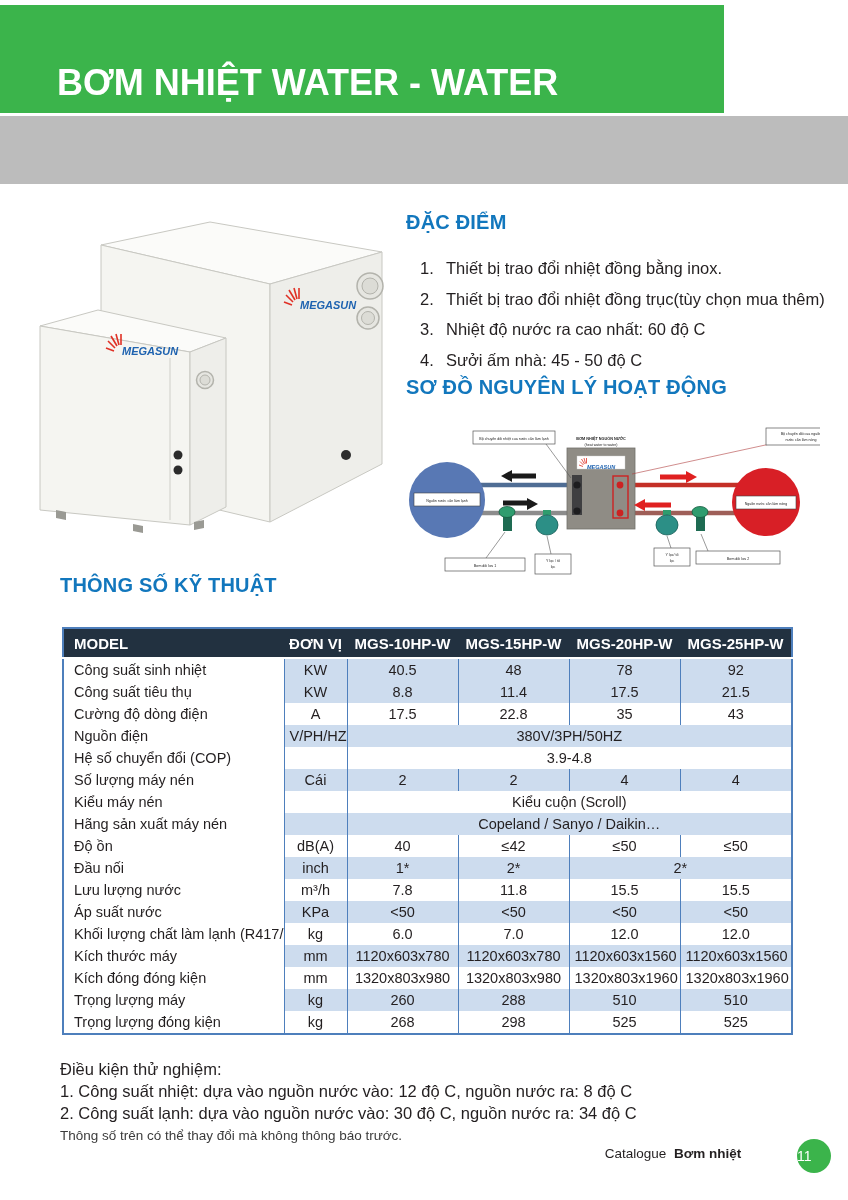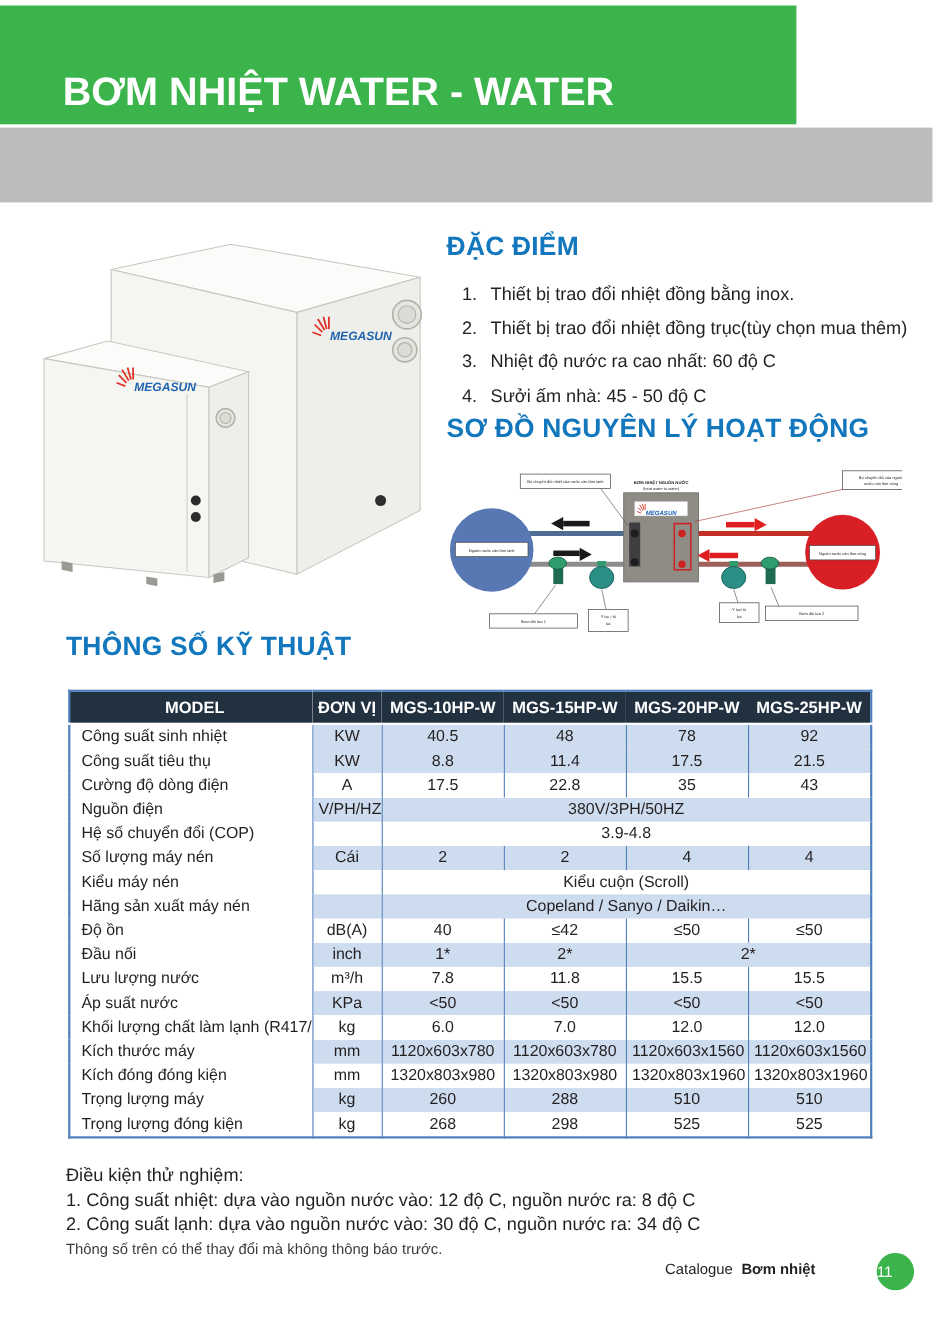--- a/index.html
+++ b/index.html
@@ -7,37 +7,37 @@
     position:relative; width:848px; height:1200px; background:#ffffff;
     font-family:"Liberation Sans", sans-serif; color:#231f20; overflow:hidden;
   }
   .green-band { position:absolute; left:0; top:5px; width:724px; height:108px; background:#3bb44b; }
   .page-title {
     position:absolute; left:57px; top:57px; font-size:36px; font-weight:bold;
     color:#ffffff; letter-spacing:0px;
   }
   .gray-band { position:absolute; left:0; top:116px; width:848px; height:68px; background:#bcbcbc; }
 
-  .section-heading { position:absolute; color:#1277bd; font-weight:bold; font-size:24px; letter-spacing:0.2px; }
+  .section-heading { position:absolute; color:#1277bd; font-weight:bold; font-size:20px; letter-spacing:0.2px; }
 
   .features-list { position:absolute; left:420px; top:258px; width:420px; font-size:16.5px; }
   .feature-item { display:flex; margin-bottom:10.5px; line-height:20px; }
   .feature-num { width:26px; flex:0 0 26px; }
 
   .spec-table {
     position:absolute; left:62px; top:627px; width:729px;
     border-collapse:collapse; table-layout:fixed; font-size:14.5px;
   }
   .spec-table { border:2px solid #4e7fbc; }
   .spec-table th {
     background:#223140; color:#ffffff; font-size:15px; font-weight:bold;
     height:28px; padding:0 4px; text-align:center; border-bottom:2px solid #ffffff;
     overflow:hidden; white-space:nowrap;
   }
-  .spec-table th:first-child { text-align:center; padding-left:10px; }
+  .spec-table th:first-child { text-align:left; padding-left:10px; }
   .spec-table td {
     height:22px; padding:0 5px; text-align:center; border-left:1px solid #4e7fbc;
     overflow:hidden; white-space:nowrap;
   }
   .spec-table td:first-child { text-align:left; padding-left:10px; border-left:none; background:#ffffff; }
   .spec-table tr.stripe td:not(:first-child) { background:#cddcee; }
 
   .notes { position:absolute; left:60px; top:1058px; width:640px; font-size:16.5px; line-height:22px; }
   .fine-print { position:absolute; left:60px; top:1128px; font-size:13.5px; color:#3c3c3c; }
 

